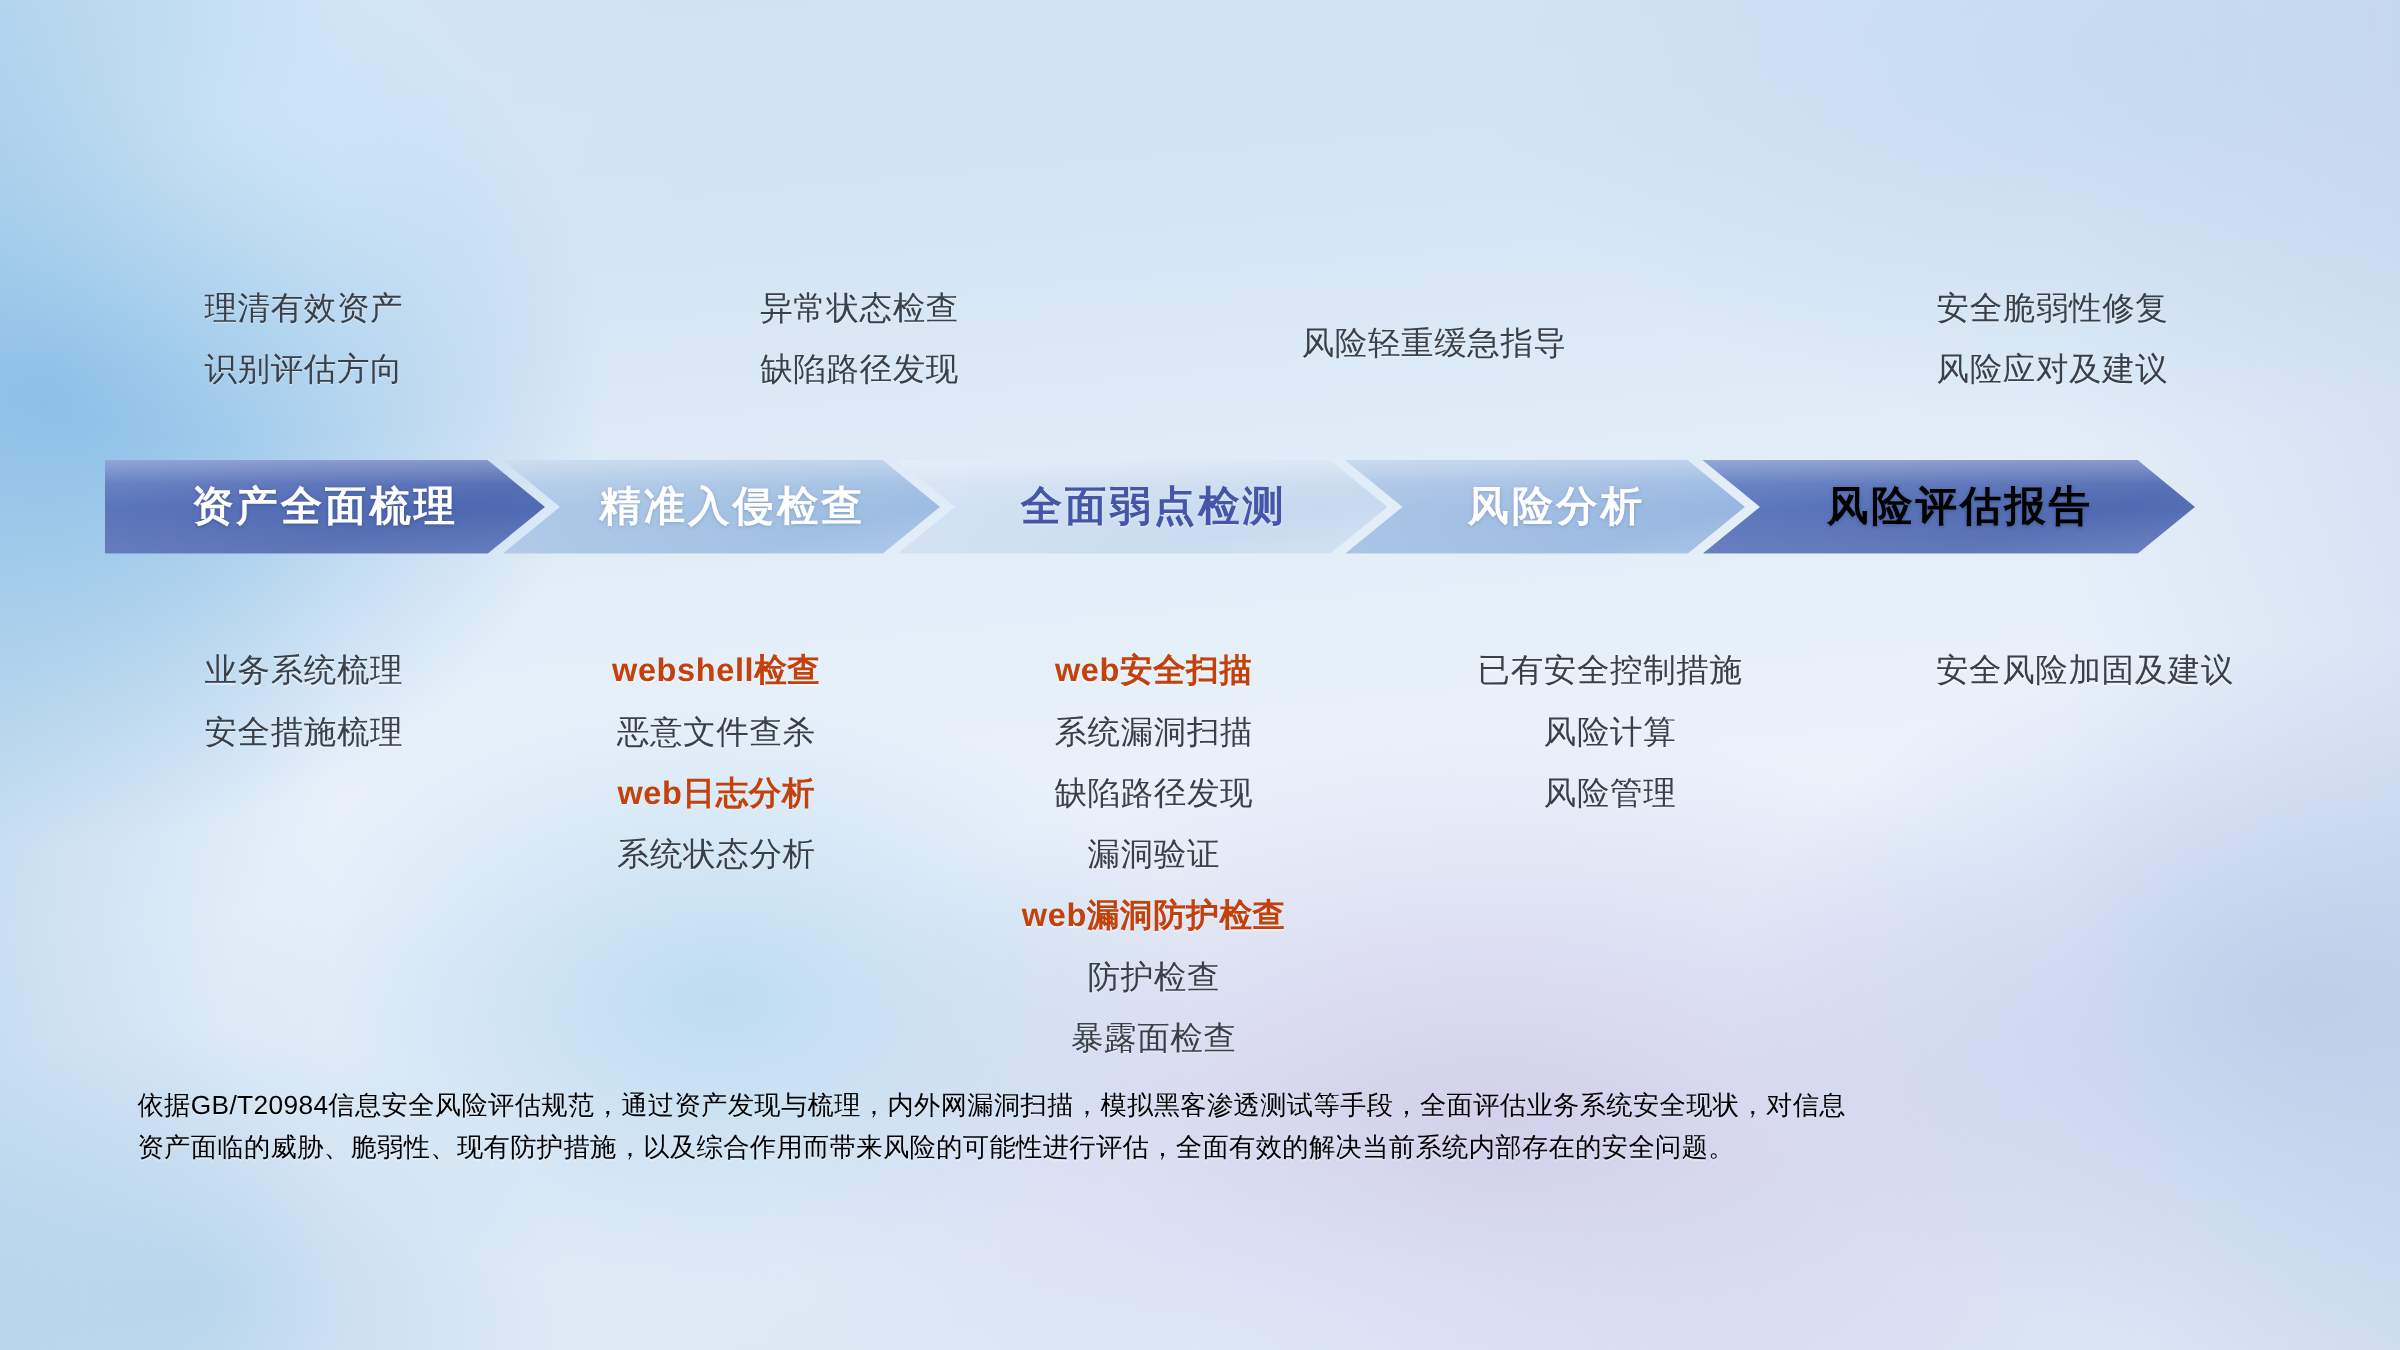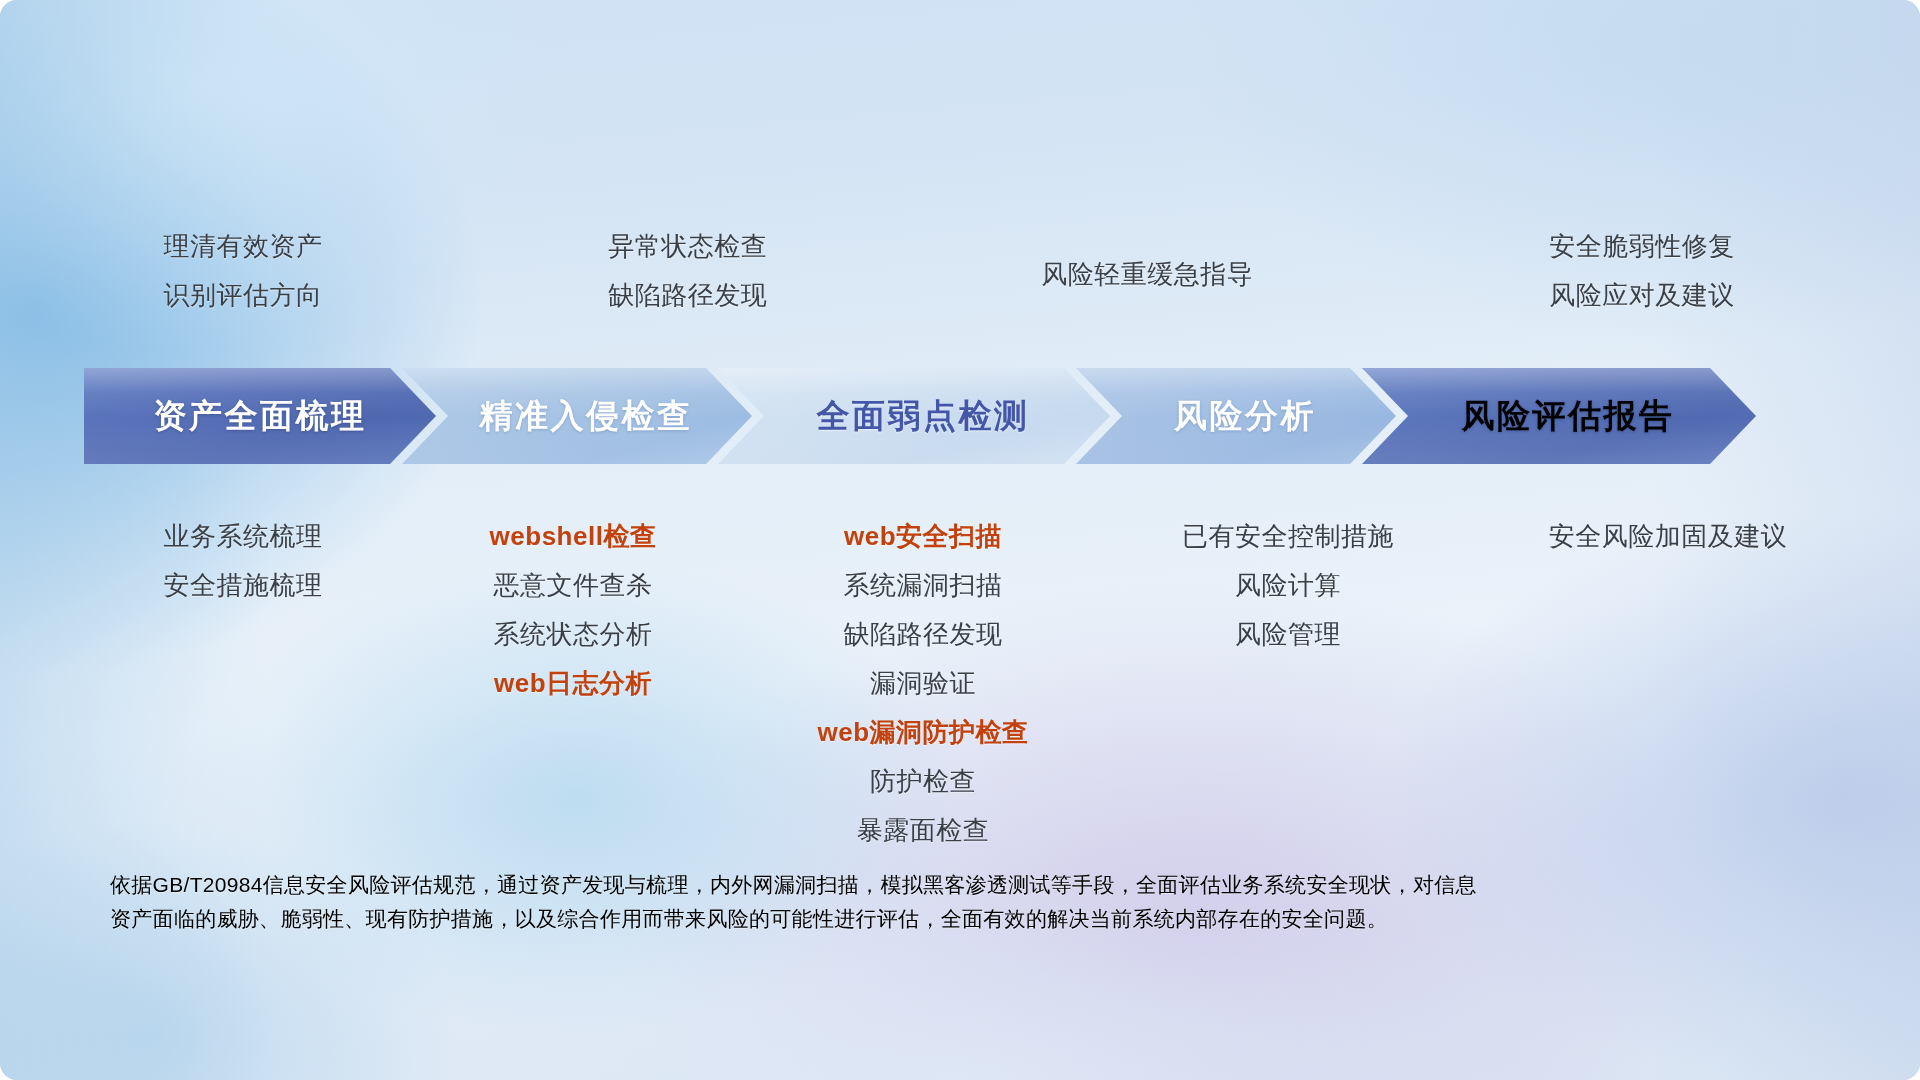--- a/index.html
+++ b/index.html
@@ -6,21 +6,20 @@
     margin: 0; padding: 0;
     width: 1920px; height: 1080px;
     overflow: hidden;
     font-family: "Liberation Sans", "DejaVu Sans", sans-serif;
   }
   #stage {
     position: relative;
     width: 1920px; height: 1080px;
     background: #cfe0f2;
     overflow: hidden;
-    border-radius: 17px;
   }
   
   .bg-layer { position: absolute; inset: 0; pointer-events: none; }
   .bg-base {
     background:
       linear-gradient(175deg, #cfe2f4 0%, #d4e4f4 18%, #e3eef8 42%, #eaf2fa 60%, #e2ecf7 78%, #dbe7f4 100%);
   }
   .bg-b1 {
     background:
       radial-gradient(ellipse 620px 520px at 2% 28%, rgba(128,186,230,0.95) 0%, rgba(128,186,230,0.45) 38%, rgba(128,186,230,0) 72%);
@@ -97,21 +96,21 @@
   .band {
     position: absolute;
     left: 84px;
     top: 368px;
     width: 1770px;
     height: 96px;
     display: flex;
   }
   .chev {
     position: relative;
-    height: 96px;
+    height: 75px;
     display: flex;
     align-items: center;
     justify-content: center;
     margin-right: -34px;
     box-sizing: border-box;
   }
   .chev .label {
     position: relative;
     z-index: 3;
     font-size: 33px;
@@ -235,22 +234,22 @@
     <div class="cols-inner" style="width:100%; align-items:flex-start;">
 
       <div class="col c1">
         <div class="item">业务系统梳理</div>
         <div class="item">安全措施梳理</div>
       </div>
 
       <div class="col c2">
         <div class="item b">webshell检查</div>
         <div class="item">恶意文件查杀</div>
+        <div class="item b">web日志分析</div>
         <div class="item">系统状态分析</div>
-        <div class="item b">web日志分析</div>
       </div>
 
       <div class="col c3">
         <div class="item b">web安全扫描</div>
         <div class="item">系统漏洞扫描</div>
         <div class="item">缺陷路径发现</div>
         <div class="item">漏洞验证</div>
         <div class="item b">web漏洞防护检查</div>
         <div class="item">防护检查</div>
         <div class="item">暴露面检查</div>

